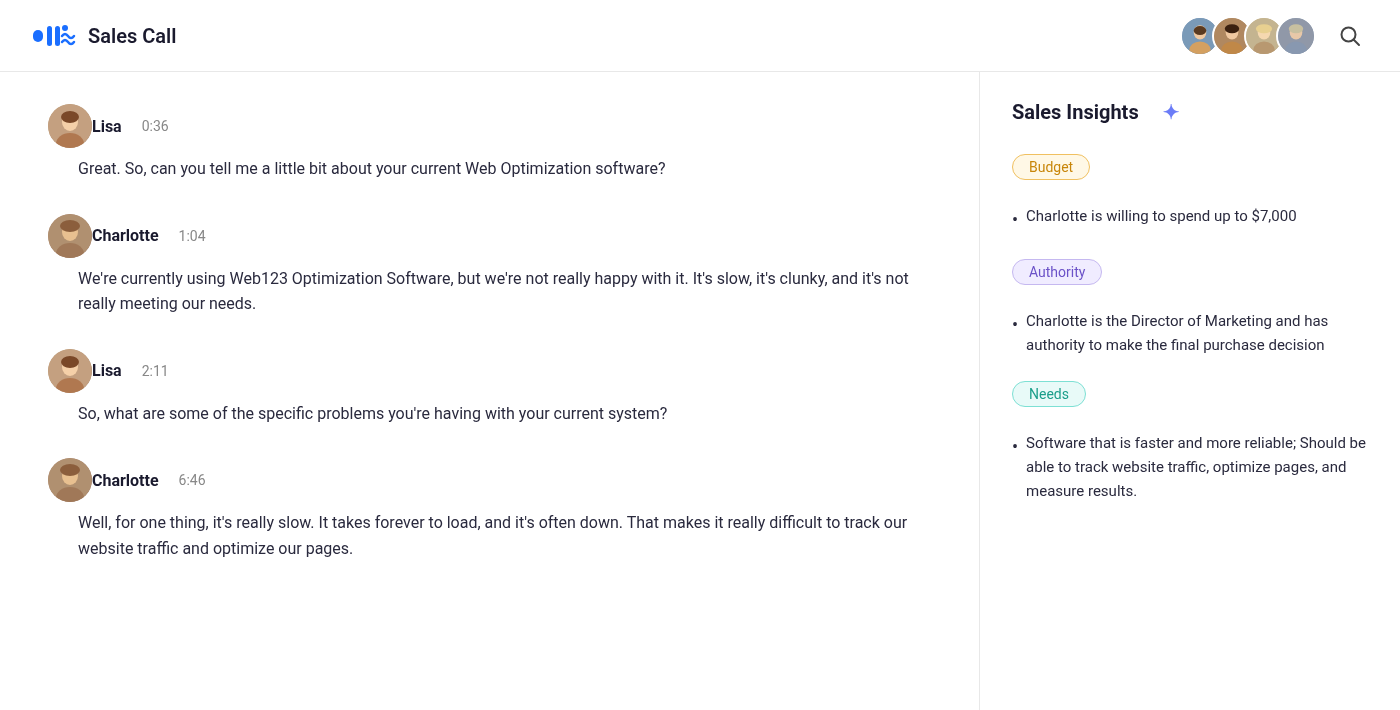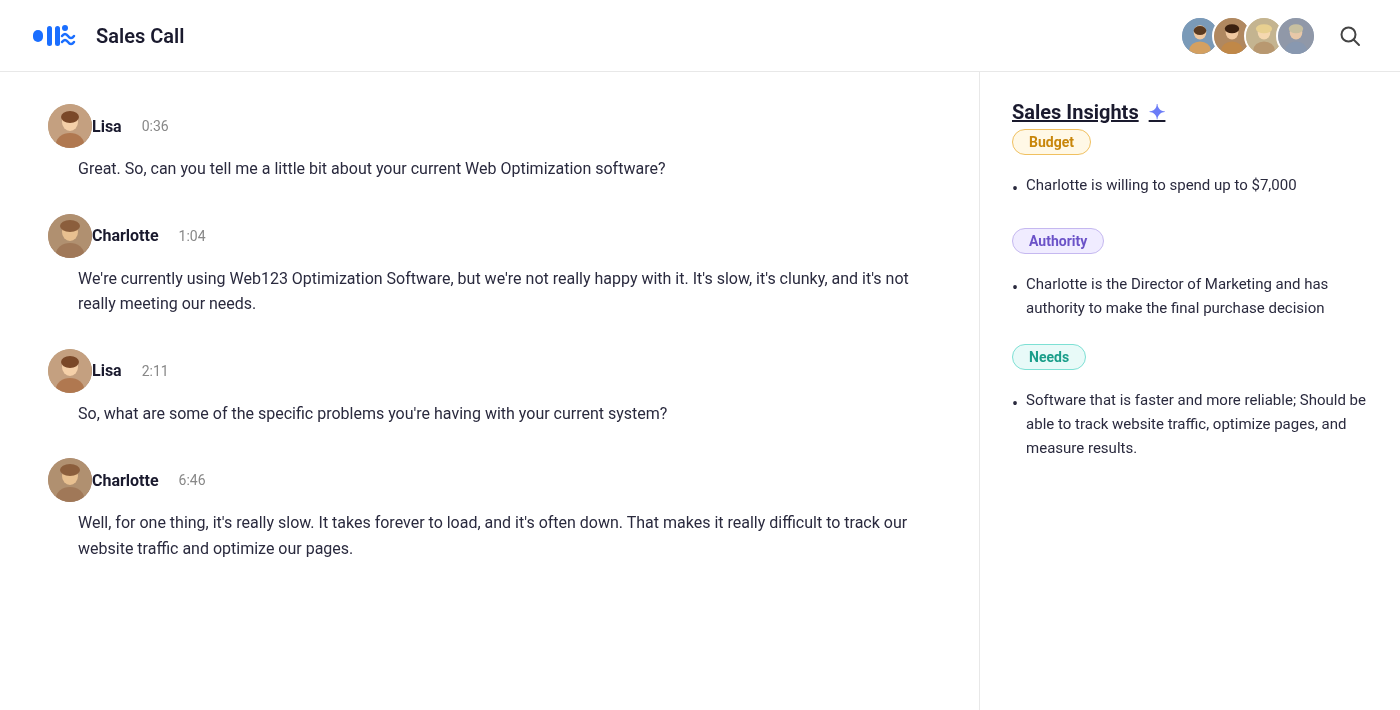--- a/index.html
+++ b/index.html
@@ -18,21 +18,21 @@
       align-items: center;
       justify-content: space-between;
       padding: 0 32px;
       height: 72px;
       border-bottom: 1px solid #e8e8e8;
       background: #fff;
     }
     .header-left {
       display: flex;
       align-items: center;
-      gap: 12px;
+      gap: 4px;
     }
     .logo {
       display: flex;
       align-items: center;
     }
     .logo-svg {
       width: 52px;
       height: 32px;
     }
     .header-title {
@@ -128,41 +128,40 @@
     .insights-panel {
       width: 420px;
       padding: 28px 32px;
       overflow-y: auto;
       background: #fff;
     }
     .insights-title {
       font-size: 20px;
       font-weight: 700;
       color: #1a1a2e;
-      margin-bottom: 5px;
-      display: flex;
-      align-items: center;
-      gap: 10px;
-      text-decoration: underline;
+      margin-bottom: 30px;
+      display: flex;
+      align-items: center;
+      gap: 24px;
     }
     .sparkle-icon {
       color: #6b7cf7;
       font-size: 20px;
     }
 
     .insight-section {
       margin-bottom: 24px;
     }
     .badge {
       display: inline-block;
       padding: 4px 16px;
       border-radius: 20px;
       font-size: 14px;
-      font-weight: 700;
-      margin-bottom: 18px;
+      font-weight: 400;
+      margin-bottom: 24px;
     }
     .badge-budget {
       background: #fff8e6;
       color: #c8860a;
       border: 1.5px solid #f0c060;
     }
     .badge-authority {
       background: #f0ecff;
       color: #6b52c8;
       border: 1.5px solid #c5b8f0;

